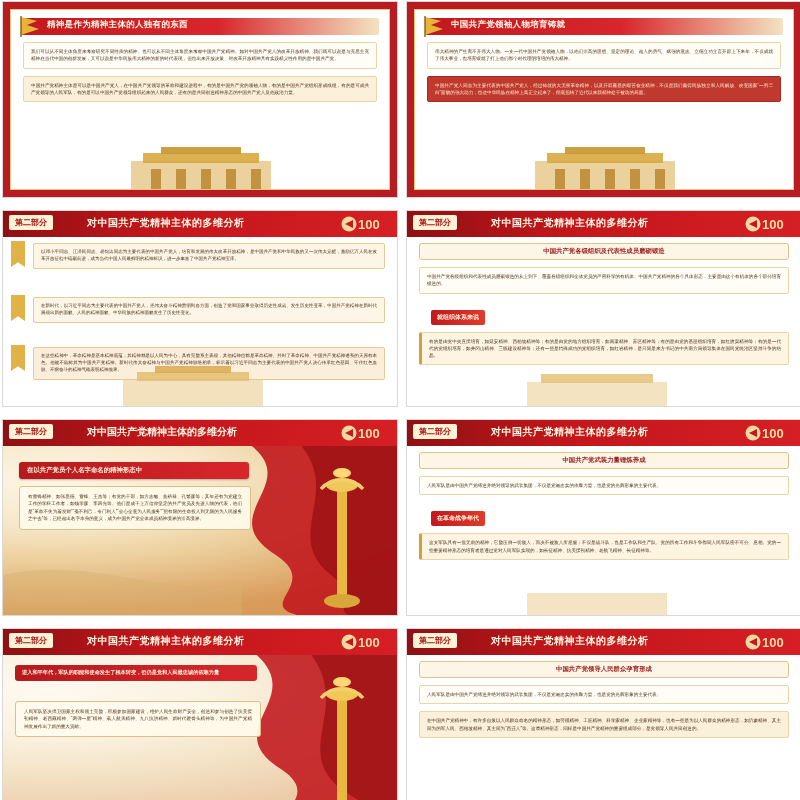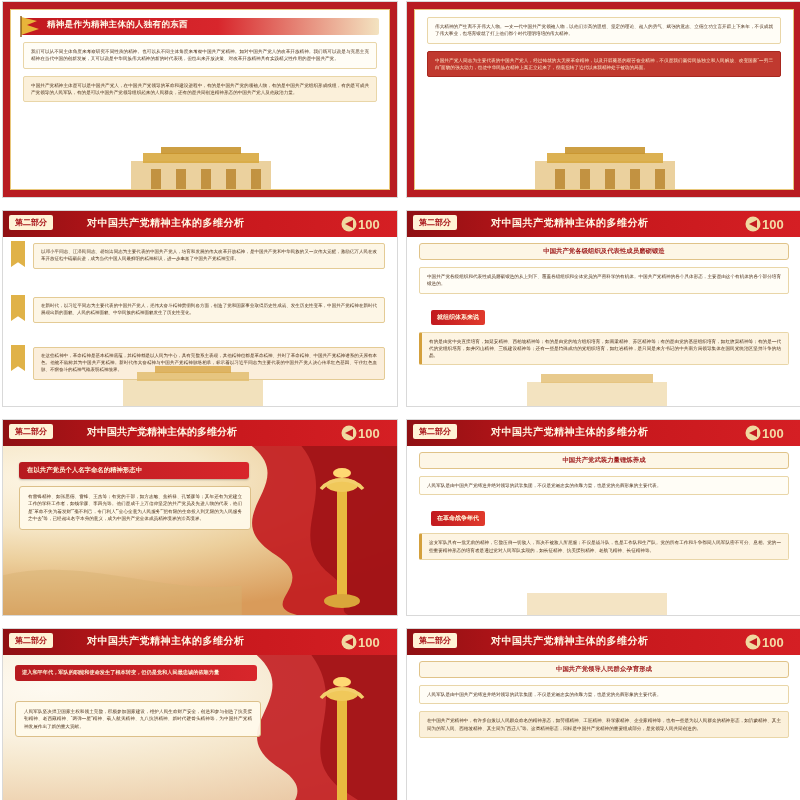--- a/index.html
+++ b/index.html
@@ -74,20 +74,27 @@
             <rect x="190" y="26" width="10" height="20"></rect>
             <rect x="215" y="26" width="10" height="20"></rect>
             <rect x="240" y="26" width="10" height="20"></rect>
           </g>
       </svg>
     </div>
   </div>
 
   <div class="slide s-red">
     <div class="inner">
+      <div class="hdr">
+        <svg class="flagicon" viewBox="0 0 26 26">
+            <path d="M4 4 L20 8 L10 12 L22 16 L4 22 Z" fill="#e8b53a"></path>
+            <path d="M4 3 L4 24" stroke="#8c5a12" stroke-width="1.4"></path>
+          </svg>
+        <div class="t">中国共产党领袖人物培育铸就</div>
+      </div>
       <div class="para light">伟大精神的产生离不开伟大人物。一支一代中国共产党领袖人物，以他们崇高的思想、坚定的理论、超人的勇气、斌强的意志、立德立功立言开辟上下来年，不仅成就了伟大事业，也培育锻就了打上他们都个时代理明培培的伟大精神。</div>
       <div class="para redbox">中国共产党人同志为主要代表的中国共产党人，经过铸就的大无畏革命精神，以及开辟奠基的艰苦奋业精神，不仅是我们赢得民族独立和人民解放、改变国家“一穷二白”面貌的强大动力，也使中华民族在精神上真正立起来了，彻底扭转了近代以来我精神处于被动的局面。</div>
       <svg class="gate" viewBox="0 0 380 46" preserveAspectRatio="none">
         <rect x="120" y="18" width="140" height="28" fill="#e7c98d" opacity=".85"></rect>
         <rect x="132" y="10" width="116" height="10" fill="#d8a83f" opacity=".9"></rect>
         <rect x="150" y="4" width="80" height="7" fill="#c8952f" opacity=".9"></rect>
         <g fill="#b8832a" opacity=".8">
             <rect x="140" y="26" width="10" height="20"></rect>
             <rect x="165" y="26" width="10" height="20"></rect>
             <rect x="190" y="26" width="10" height="20"></rect>

